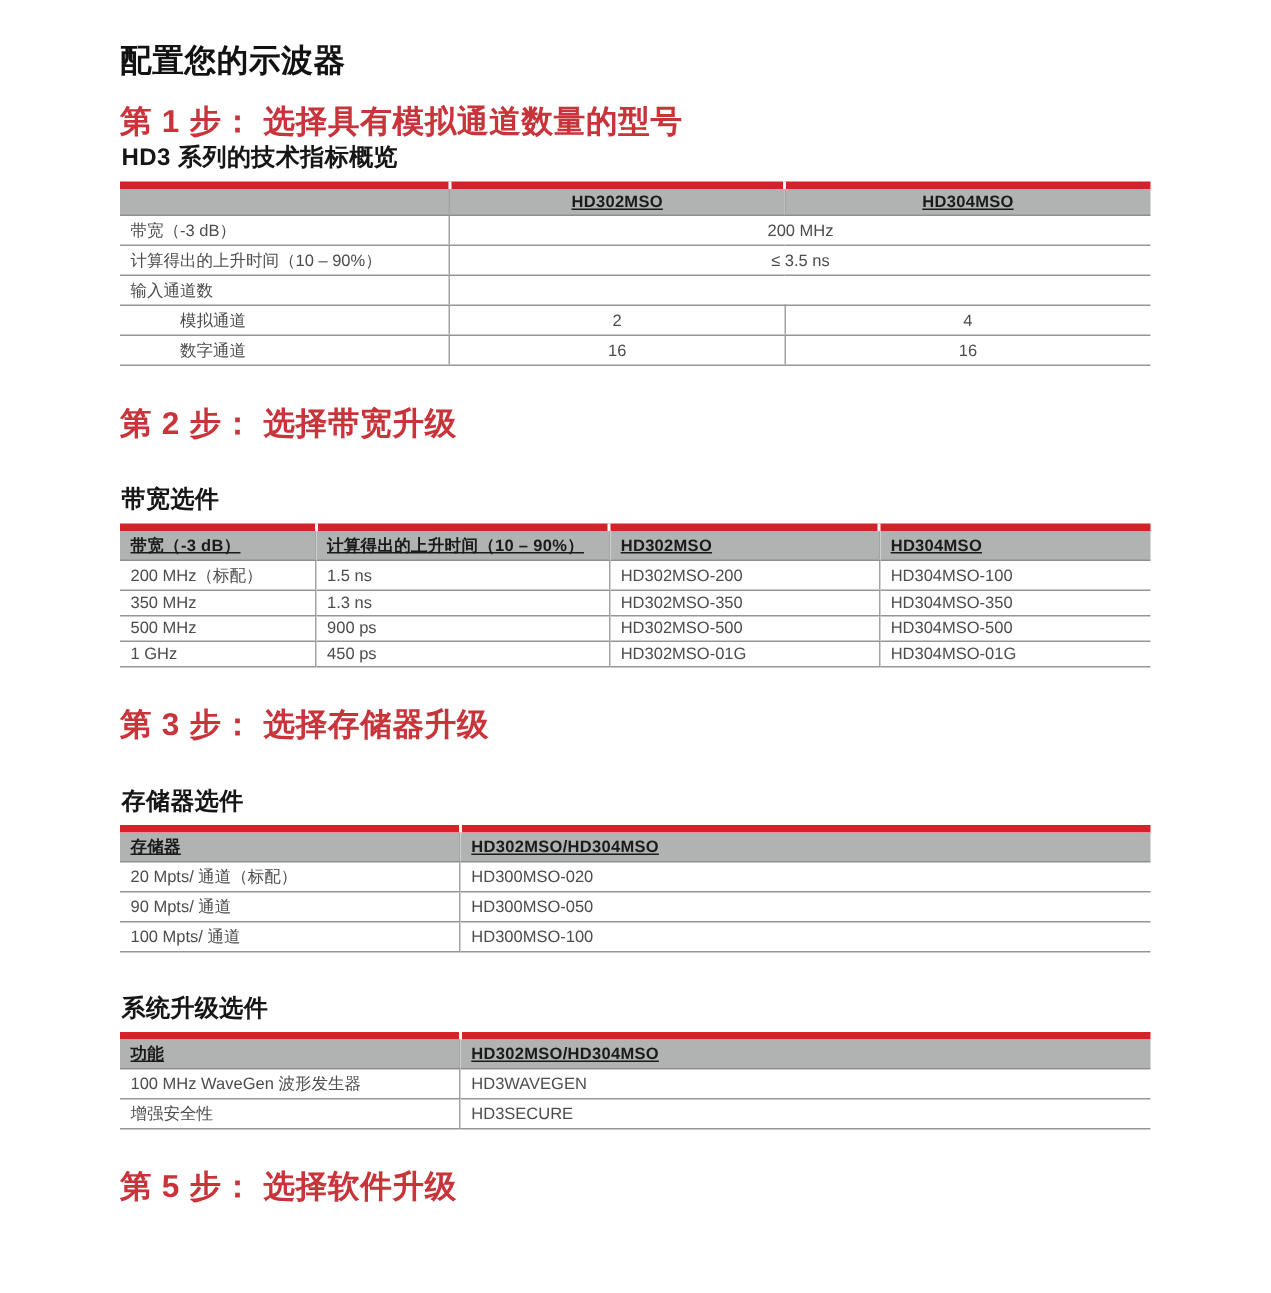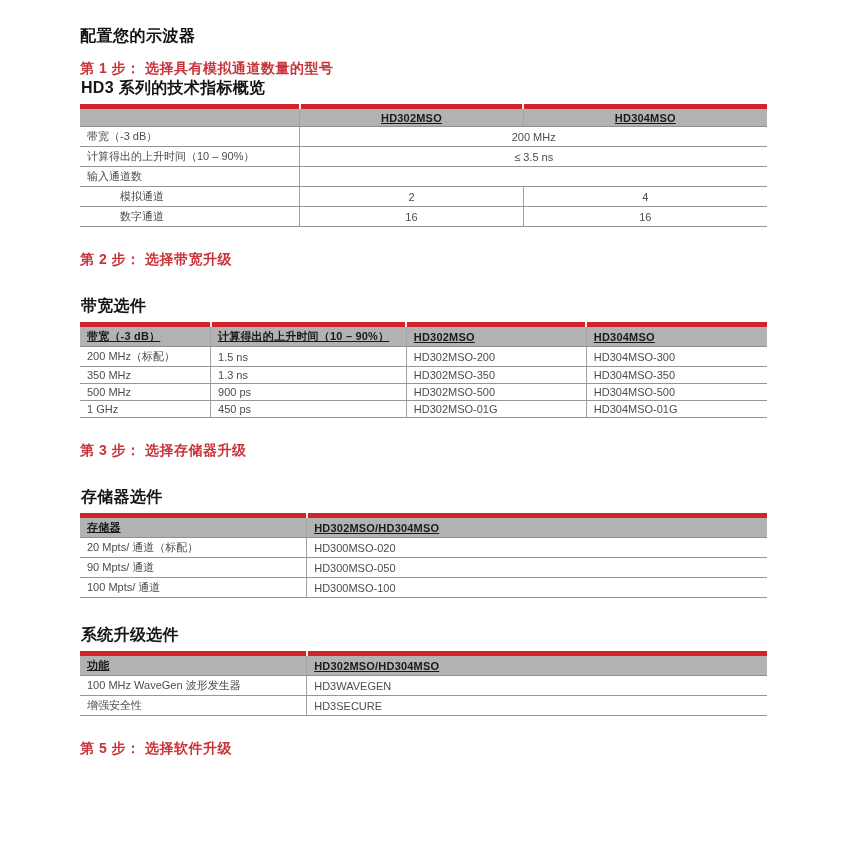--- a/index.html
+++ b/index.html
@@ -4,25 +4,25 @@
 <style>
   html,body{margin:0;padding:0;background:#fff;}
   body{
     width:847px;height:862px;overflow:hidden;
     font-family:"Liberation Sans","DejaVu Sans",sans-serif;
     color:#3f3f3f;-webkit-font-smoothing:antialiased;
   }
   .container{padding:26px 80px 0 80px;width:687px;}
 
   .page-title{
-    font-size:16px;font-weight:700;color:#121212;
+    font-size:21px;font-weight:700;color:#121212;
     margin:0 0 6px 0;letter-spacing:0.5px;
   }
   .step-heading{
-    font-size:14px;font-weight:700;color:#c9333a;
+    font-size:21px;font-weight:700;color:#c9333a;
     margin:0;letter-spacing:0.5px;
   }
   .intro{
     font-size:12px;color:#454545;margin:17px 0 15px 0;
   }
   .step-heading{margin-top:24px;}
   .section:first-of-type .step-heading{margin-top:13px;}
   .table-block{margin-top:27px;}
   .section:first-of-type .table-block{margin-top:0;}
 
@@ -133,21 +133,21 @@
               <th>计算得出的上升时间（10 – 90%）</th>
               <th>HD302MSO</th>
               <th>HD304MSO</th>
             </tr>
           </thead>
           <tbody>
             <tr>
               <td>200 MHz（标配）</td>
               <td>1.5 ns</td>
               <td>HD302MSO-200</td>
-              <td>HD304MSO-300</td>
+              <td>HD304MSO-100</td>
             </tr>
             <tr>
               <td>350 MHz</td>
               <td>1.3 ns</td>
               <td>HD302MSO-350</td>
               <td>HD304MSO-350</td>
             </tr>
             <tr>
               <td>500 MHz</td>
               <td>900 ps</td>

